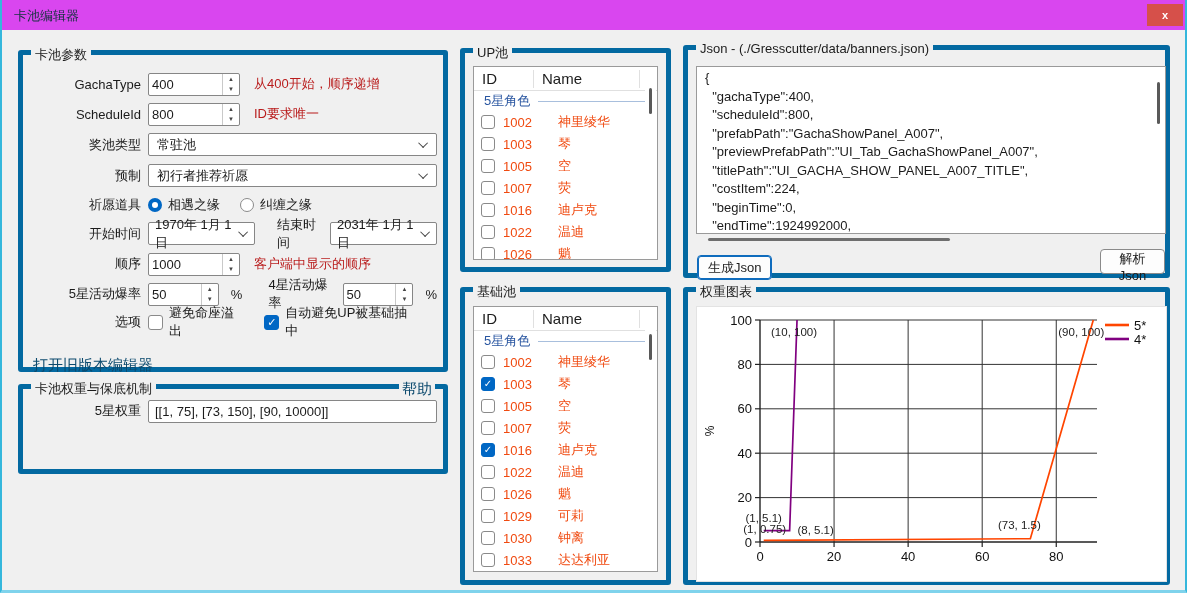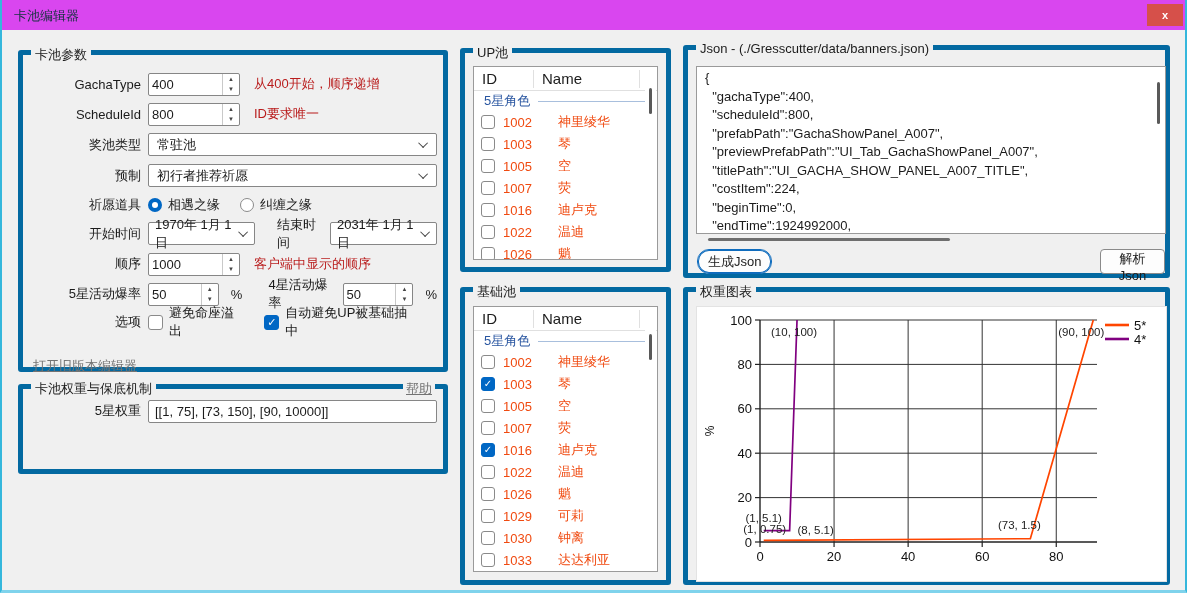--- a/index.html
+++ b/index.html
@@ -28,21 +28,21 @@
   .chev { width:7px; height:7px; border-left:1.4px solid #444; border-bottom:1.4px solid #444; transform:rotate(-45deg) translateY(-2px); flex:none; }
   .date { padding:0 6px; justify-content:space-between; cursor:default; }
   .radio { width:14px; height:14px; border-radius:50%; border:1px solid #8a8a8a; background:#fff; margin-right:6px; flex:none; }
   .radio.on { border:4px solid #0067C4; }
   .rlabel { margin-right:20px; }
   .cbx { width:15px; height:15px; border:1px solid #8a8a8a; border-radius:3px; background:#fff; margin-right:6px; flex:none;
          color:#fff; font-size:11px; line-height:13px; text-align:center; }
   .cbx.on { background:#0067C4; border-color:#0067C4; }
   .cbx.on::after { content:"✓"; }
   .clabel { margin-right:18px; }
-  a.link { color:#737373; font-size:13px; text-decoration:underline; cursor:pointer; }
+  a.link { color:#0c4a6e; font-size:15px; cursor:pointer; }
   .wide-in { width:300px; height:23px; background:#fff; border:1px solid #868686; border-radius:2px; font-size:13px;
              padding:0 6px; font-family:"Liberation Sans",sans-serif; color:#1b1b1b; }
   
   .listbox { position:absolute; background:#fff; border:1px solid #9a9a9a; overflow:hidden; }
   .lheader { display:flex; height:24px; align-items:center; font-size:15px; color:#1b1b1b; border-bottom:1px solid #E0E0E0; }
   .lheader .h-id { width:60px; padding-left:8px; border-right:1px solid #E0E0E0; height:18px; line-height:18px; }
   .lheader .h-name { width:106px; padding-left:8px; border-right:1px solid #E0E0E0; height:18px; line-height:18px; }
   .lsection { display:flex; align-items:center; height:20px; padding-left:10px; font-size:13px; color:#2855A0; }
   .lsection .rule { flex:1; height:1px; background:#A8BFDD; margin:0 6px 0 8px; }
   .lrow { display:flex; align-items:center; height:22px; font-size:13px; color:#F04A10; }
@@ -342,21 +342,21 @@
   "previewPrefabPath":"UI_Tab_GachaShowPanel_A007",
   "titlePath":"UI_GACHA_SHOW_PANEL_A007_TITLE",
   "costItem":224,
   "beginTime":0,
   "endTime":1924992000,</div>
       <div class="vsb">
           <div class="thumb" style="top:14px; height:42px;"></div>
         </div>
     </div>
     <div class="hsb"></div>
-    <button class="btn focused" style="left:9px; top:199px;border-radius:12px;">生成Json</button>
+    <button class="btn focused" style="left:9px; top:205px;">生成Json</button>
     <button class="btn" style="left:412px; top:199px;">解析Json</button>
   </div>
 
   <div class="group" style="left:681px; top:287px; width:487px; height:298px;">
     <span class="gtitle">权重图表</span>
     <div class="chart-area">
       <svg id="weight-chart" width="469" height="274" viewBox="0 0 469 274">
           <line x1="137.06593406593407" y1="13" x2="137.06593406593407" y2="235" stroke="#333" stroke-width="1"></line>
           <line x1="211.13186813186812" y1="13" x2="211.13186813186812" y2="235" stroke="#333" stroke-width="1"></line>
           <line x1="285.19780219780216" y1="13" x2="285.19780219780216" y2="235" stroke="#333" stroke-width="1"></line>

